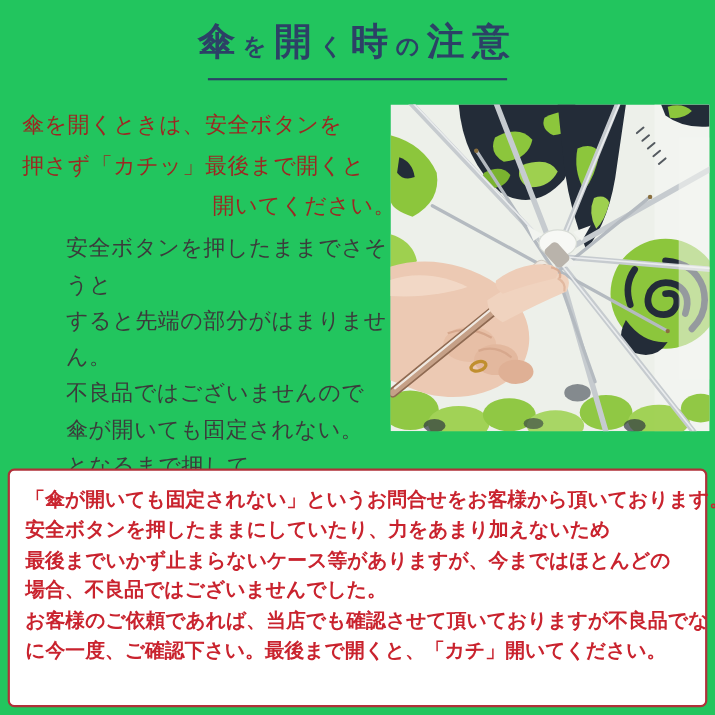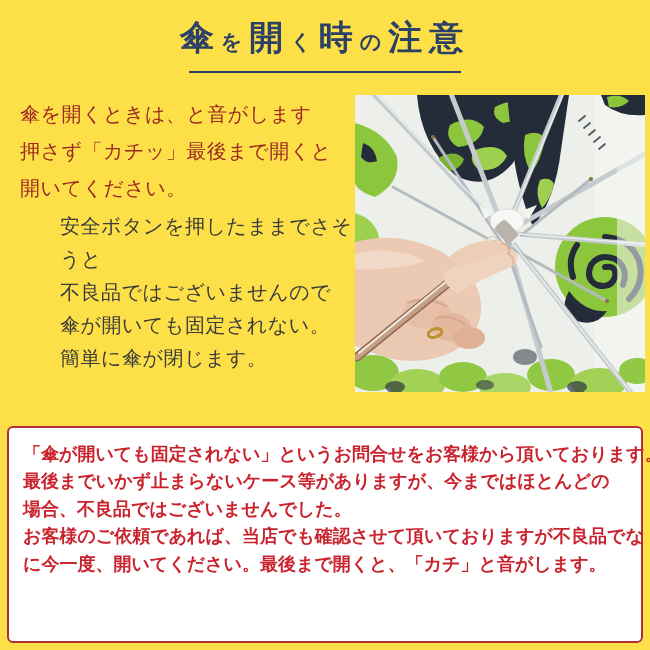--- a/index.html
+++ b/index.html
@@ -1,31 +1,31 @@
 <!DOCTYPE html>
 <html><head>
 <meta charset="utf-8">
 <style>
   html,body { margin:0; padding:0; background:#ffffff; }
   .page {
-    position:relative; width:650px; height:650px; background:#fde047;
+    position:relative; width:650px; height:650px; background:#22c55e;
     overflow:hidden; font-family:"Liberation Serif", serif;
   }
   
   .header { position:absolute; top:16px; left:0; right:0; text-align:center; }
   .title { margin:0; color:#2c4166; letter-spacing:7px; line-height:44px; font-weight:600; }
   .title .t-lg { font-size:34px; }
   .title .t-sm { font-size:21px; }
   .title-underline { width:272px; margin:7px auto 0; border-top:2px solid #2c4166; }
   
   .instructions { position:absolute; left:20px; top:96px; width:340px; }
   .instructions p { margin:0; font-size:20px; letter-spacing:0.5px; }
   .instructions p.red { color:#9d2722; line-height:37px; }
   .instructions p.blk { color:#3b3b3b; line-height:33px;margin-left:40px; }
-  .instructions p.red.last { margin-bottom:3px; }
+  .instructions p.red.last { margin-bottom:3px;text-align:right; }
   
   .photo { position:absolute; left:355px; top:95px; width:290px; height:297px; }
   .photo svg { display:block; }
   
   .notice {
     position:absolute; left:7px; top:426px; width:636px; height:217px;
     box-sizing:border-box; border:2px solid #b03039; border-radius:6px;
     padding:13px 14px 0 14px; background:#ffffff;
   }
   .notice p {
@@ -38,27 +38,28 @@
 <body>
 
 <div class="page">
 
   <div class="header">
     <h1 class="title"><span class="t-lg">傘</span><span class="t-sm">を</span><span class="t-lg">開</span><span class="t-sm">く</span><span class="t-lg">時</span><span class="t-sm">の</span><span class="t-lg">注</span><span class="t-lg">意</span></h1>
     <div class="title-underline"></div>
   </div>
 
   <div class="instructions">
-    <p class="red">傘を開くときは、と音がします</p>
+    <p class="red">傘を開くときは、安全ボタンを</p>
     <p class="red">押さず「カチッ」最後まで開くと</p>
     <p class="red last">開いてください。</p>
     <p class="blk">安全ボタンを押したままでさそうと</p>
+    <p class="blk">すると先端の部分がはまりません。</p>
     <p class="blk">不良品ではございませんので</p>
     <p class="blk">傘が開いても固定されない。</p>
-    <p class="blk">簡単に傘が閉じます。</p>
+    <p class="blk">となるまで押して。</p>
   </div>
 
   <div class="photo">
     <svg viewBox="0 0 290 297" width="290" height="297" xmlns="http://www.w3.org/2000/svg">
 
       <rect width="290" height="297" fill="#edf0ea"></rect>
       <rect x="240" width="50" height="297" fill="#f2f4f0"></rect>
 
       <path d="M62,0 L168,0 Q176,35 158,68 Q132,98 100,80 Q66,50 62,0 Z" fill="#232c38"></path>
       <path d="M95,30 q22,-12 34,2 q-4,18 -26,20 q-14,-8 -8,-22 Z" fill="#8cc63c"></path>
@@ -168,19 +169,20 @@
         <path d="M146,148 q10,2 8,10" fill="none" stroke="#d8a88c" stroke-width="2" opacity="0.8"></path>
         <path d="M152,158 q8,4 6,12" fill="none" stroke="#d8a88c" stroke-width="2" opacity="0.6"></path>
       </g>
 
       <rect x="262" y="30" width="28" height="220" fill="#f4f6f2" opacity="0.55"></rect>
     </svg>
   </div>
 
   <div class="notice">
     <p>「傘が開いても固定されない」というお問合せをお客様から頂いております。</p>
+    <p>安全ボタンを押したままにしていたり、力をあまり加えないため</p>
     <p>最後までいかず止まらないケース等がありますが、今まではほとんどの</p>
     <p>場合、不良品ではございませんでした。</p>
     <p>お客様のご依頼であれば、当店でも確認させて頂いておりますが不良品でな</p>
-    <p>に今一度、開いてください。最後まで開くと、「カチ」と音がします。</p>
+    <p>に今一度、ご確認下さい。最後まで開くと、「カチ」開いてください。</p>
   </div>
 
 </div>
 
 </body></html>

